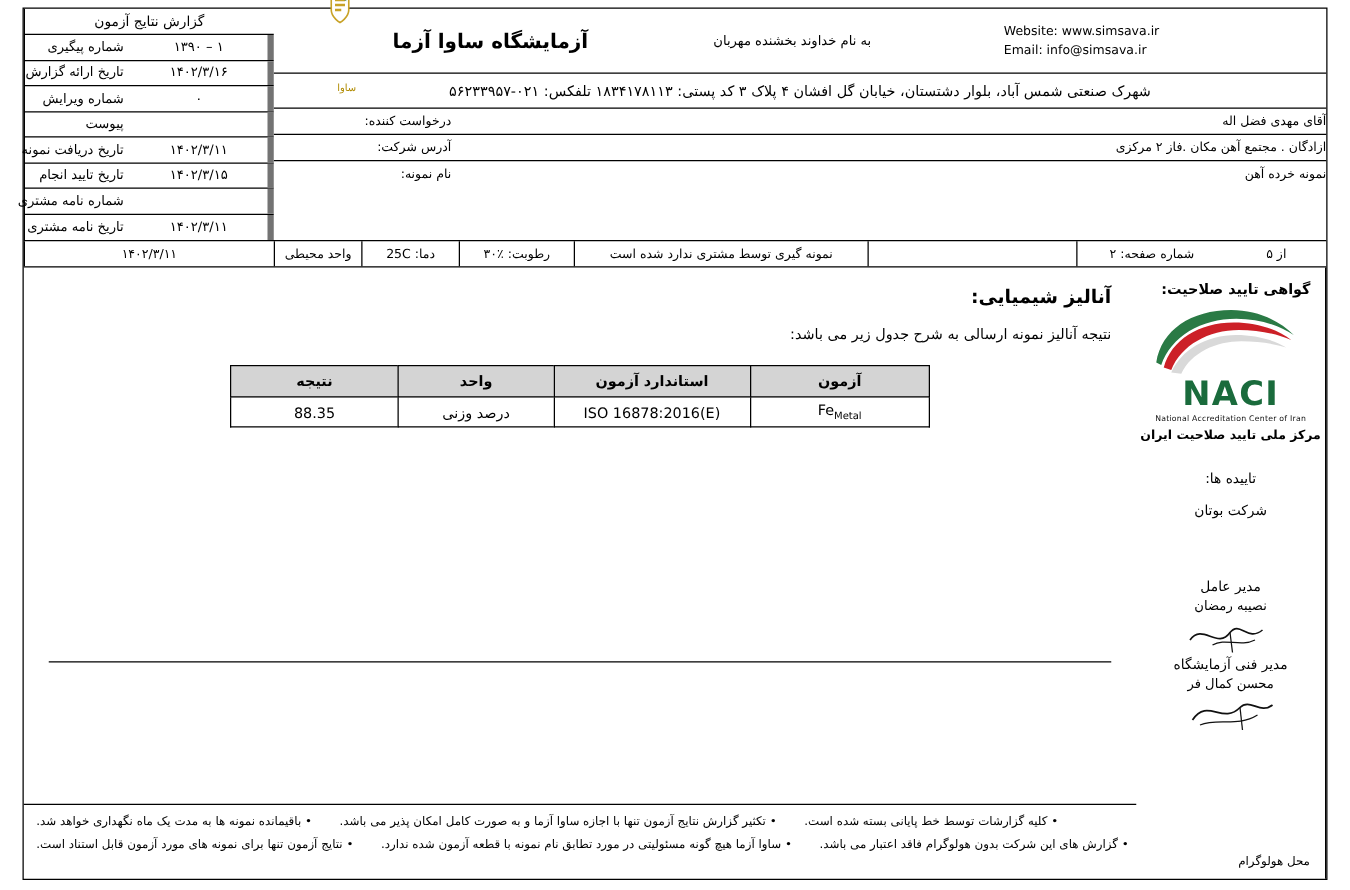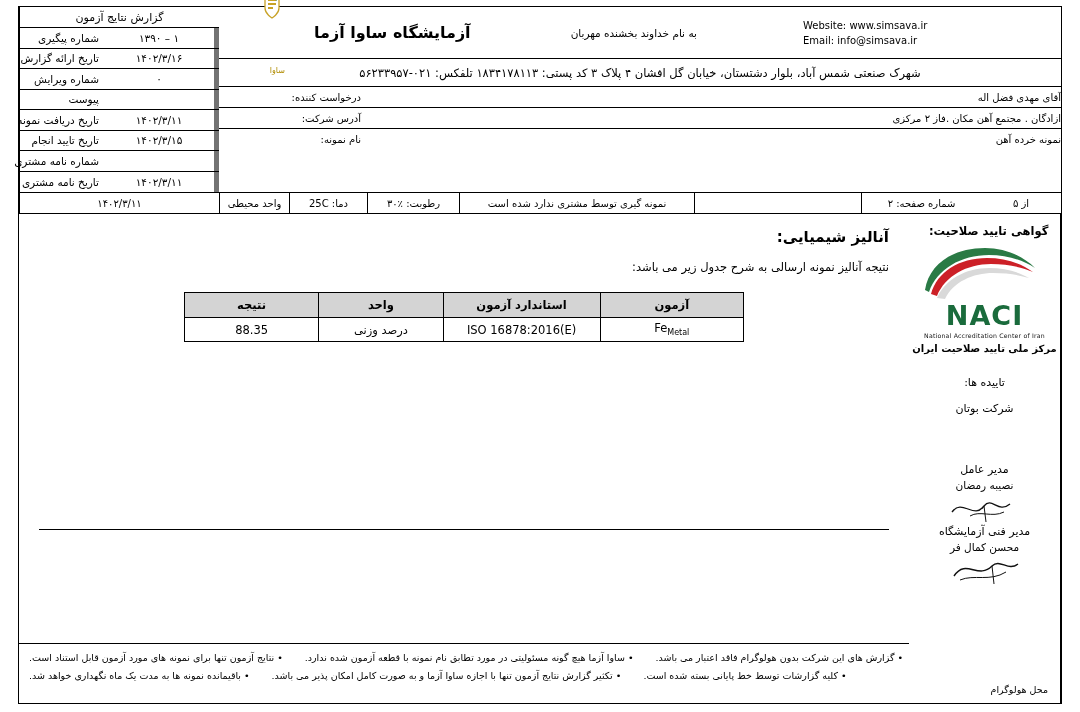--- a/index.html
+++ b/index.html
@@ -478,28 +478,28 @@
                 <td>88.35</td>
               </tr>
             </tbody>
           </table>
 
           <div class="rule"></div>
         </div>
 
         <div class="footer-notes">
           <div class="note-row">
+            <div class="note">باقیمانده نمونه ها به مدت یک ماه نگهداری خواهد شد.</div>
+            <div class="note">تکثیر گزارش نتایج آزمون تنها با اجازه ساوا آزما و به صورت کامل امکان پذیر می باشد.</div>
+            <div class="note">کلیه گزارشات توسط خط پایانی بسته شده است.</div>
+          </div>
+          <div class="note-row">
             <div class="note">نتایج آزمون تنها برای نمونه های مورد آزمون قابل استناد  است.</div>
             <div class="note">ساوا آزما هیچ گونه مسئولیتی در مورد تطابق نام نمونه با قطعه آزمون شده ندارد.</div>
             <div class="note">گزارش های این شرکت بدون هولوگرام فاقد اعتبار می باشد.</div>
-          </div>
-          <div class="note-row">
-            <div class="note">باقیمانده نمونه ها به مدت یک ماه نگهداری خواهد شد.</div>
-            <div class="note">تکثیر گزارش نتایج آزمون تنها با اجازه ساوا آزما و به صورت کامل امکان پذیر می باشد.</div>
-            <div class="note">کلیه گزارشات توسط خط پایانی بسته شده است.</div>
           </div>
         </div>
       </div>
 
       <div class="sidebar">
         <div class="sb-title">گواهی تایید صلاحیت:</div>
 
         <div class="naci">
           <svg width="132" height="56" viewBox="0 0 132 56">
             <path d="M6 46 C10 20 34 4 66 4 C86 4 104 12 116 24 C104 16 88 11 70 11 C42 11 18 25 10 48 Z" fill="#2a7a45"></path>

